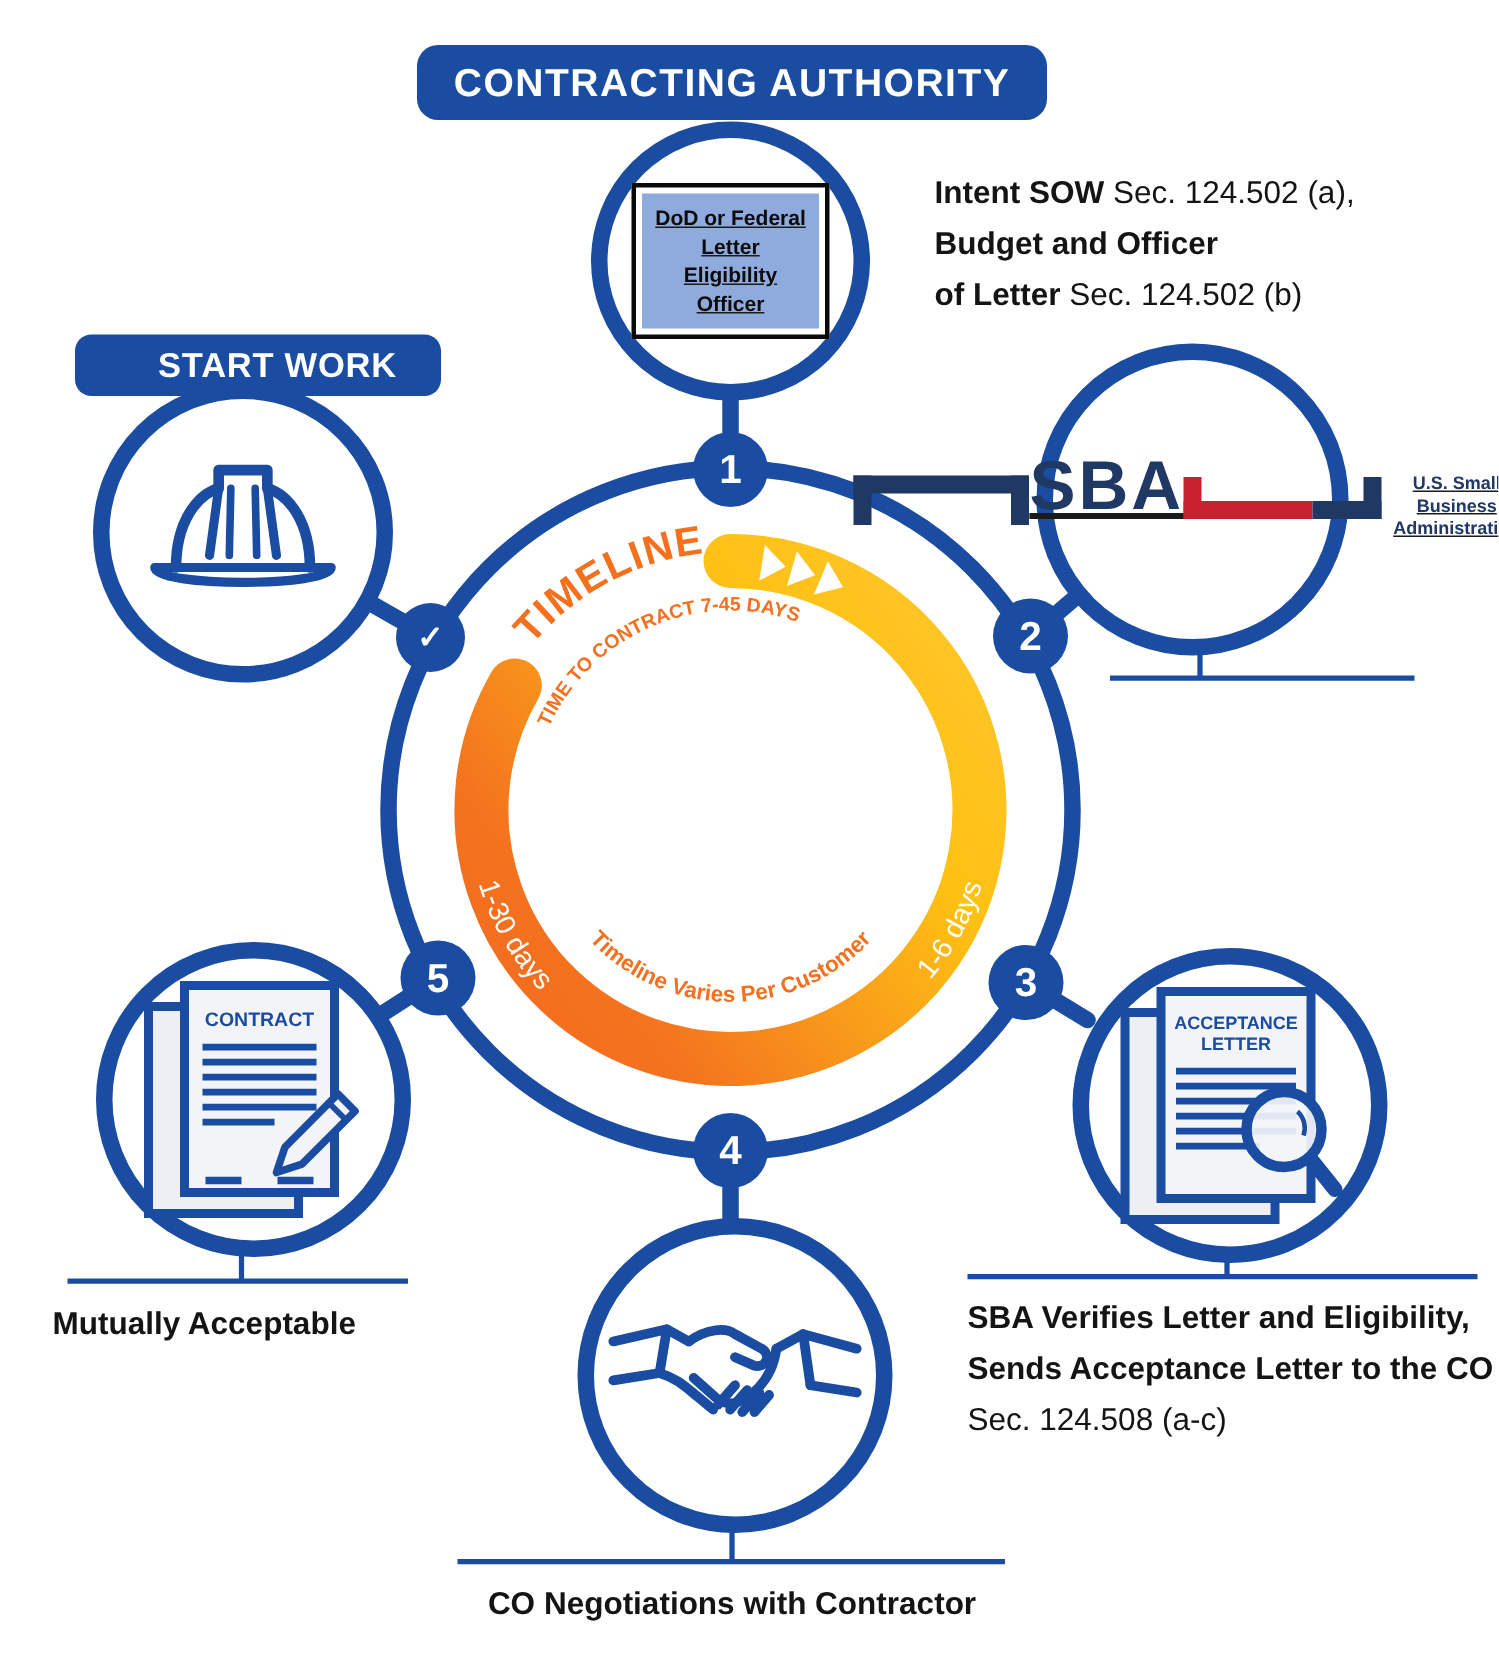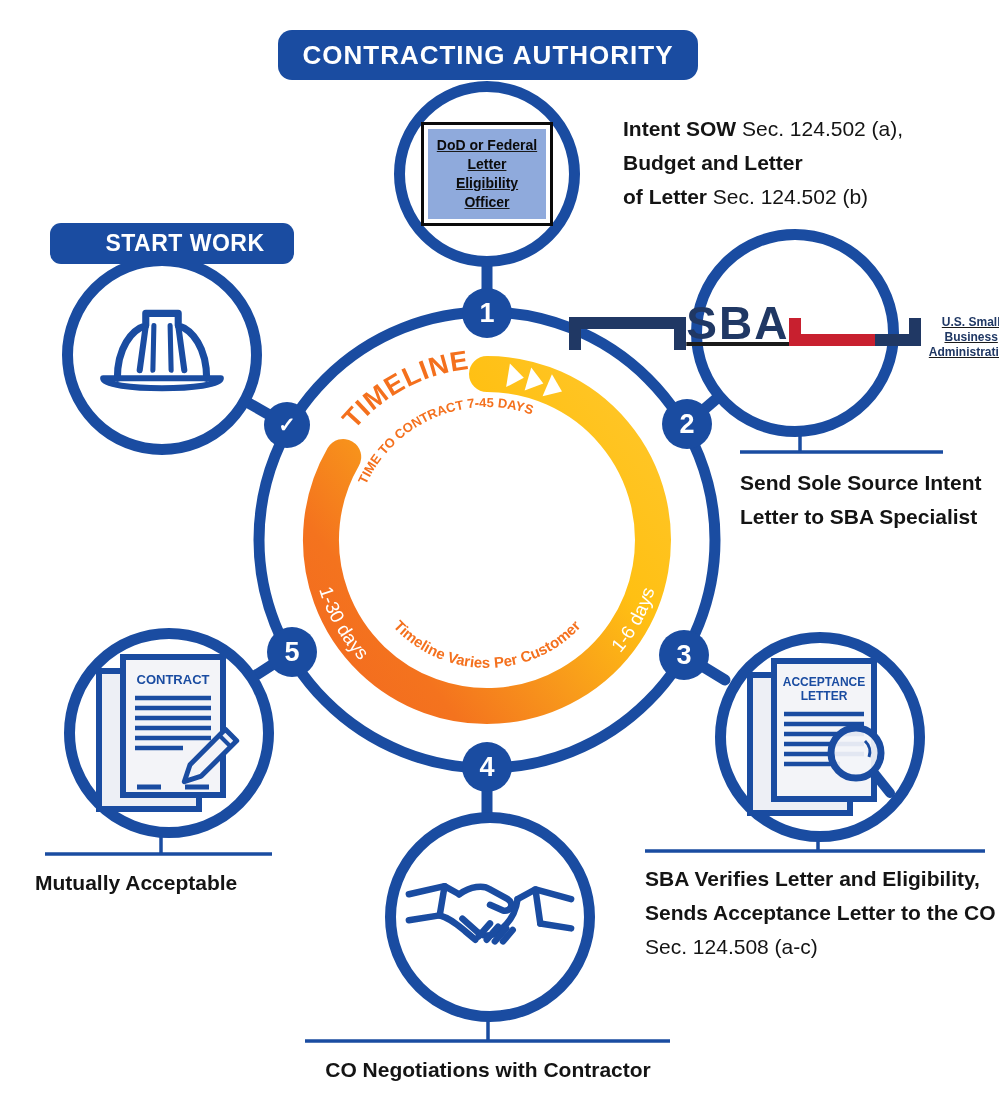--- a/index.html
+++ b/index.html
@@ -230,28 +230,24 @@
     </div>
   <div class="node" style="left:267px;top:627px">
     <span>5</span>
     </div>
   <div class="node" id="n-check" style="left:264px;top:402px">
     <span>✓</span>
     </div>
 
   <div class="step-text" style="left:623px;top:112px">
     <div><b>Intent SOW</b><span> Sec. 124.502 (a),</span></div>
-    <div><b>Budget and Letter</b></div>
+    <div><b>Budget and Officer</b></div>
     <div><b>of Letter</b><span> Sec. 124.502 (b)</span></div>
   </div>
 
-  <div class="step-text" style="left:740px;top:466px;font-weight:bold">
-    <div>Send Sole Source Intent</div>
-    <div>Letter to SBA Specialist</div>
-  </div>
 
   <div class="step-text" style="left:645px;top:862px">
     <div><b>SBA Verifies Letter and Eligibility,</b></div>
     <div><b>Sends Acceptance Letter to the CO</b></div>
     <div>Sec. 124.508 (a-c)</div>
   </div>
 
   <div class="step-text" style="left:287px;top:1053px;width:402px;text-align:center;font-weight:bold">
     <div>CO Negotiations with Contractor</div>
   </div>

